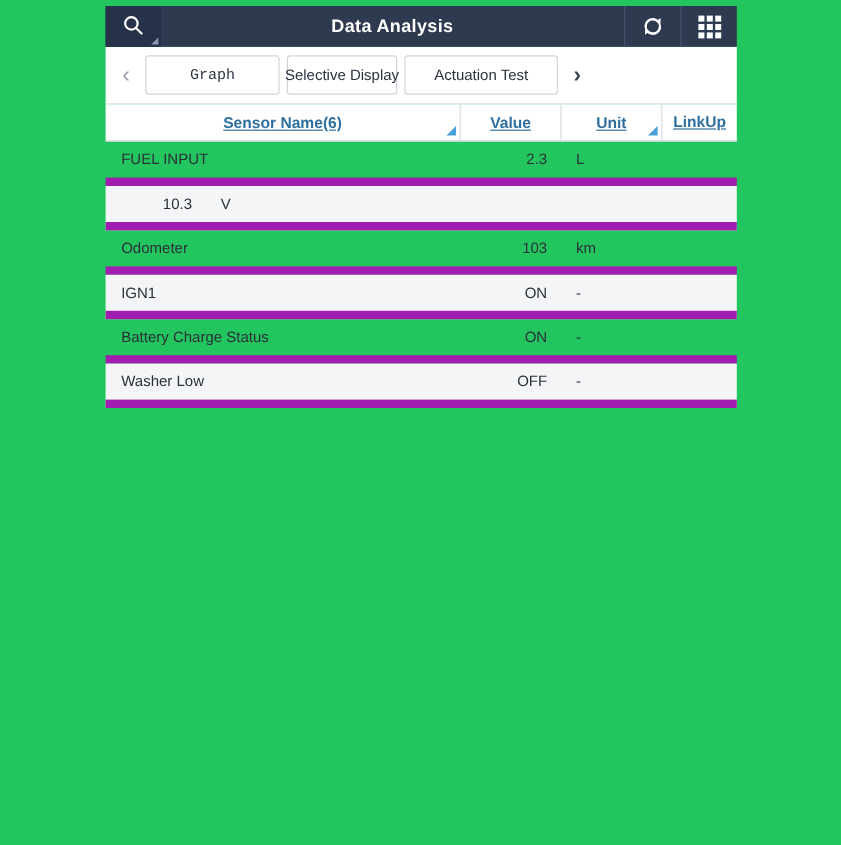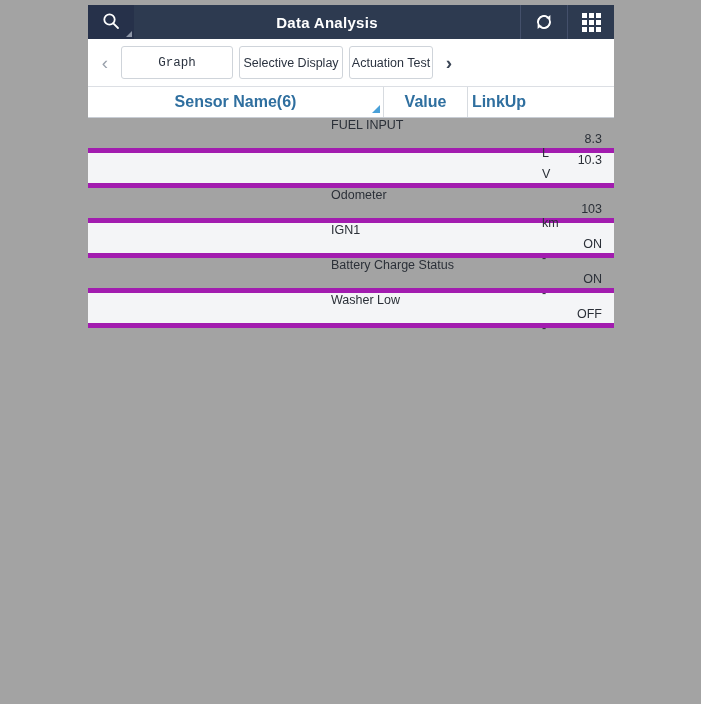--- a/index.html
+++ b/index.html
@@ -7,21 +7,21 @@
     padding: 0;
     background: #ffffff;
     width: 701px;
     height: 704px;
     font-family: "Liberation Sans", sans-serif;
   }
   #app {
     position: relative;
     width: 701px;
     height: 704px;
-    background: #a3a3a3;
+    background: #22c55e;
     overflow: hidden;
   }
   .screen {
     position: absolute;
     left: 88px;
     top: 5px;
     width: 526px;
     height: 690px;
   }
 
@@ -109,33 +109,34 @@
     display: flex;
     align-items: center;
     justify-content: center;
     margin: 0 3px;
     padding: 0 10px;
     box-sizing: border-box;
     white-space: nowrap;
   }
   .tbtn.w1 { width: 110px; }
   .tbtn.w2 { width: 112px; font-family: Liberation Mono, monospace; }
-  .tbtn.w3 { width: 104px; }
-  .tbtn.w4 { width: 84px; }
+  .tbtn.w3 { width: 92px; }
+  .tbtn.w4 { width: 128px; }
 
   
   .thead {
     height: 30px;
     background: #ffffff;
     border-bottom: 1px solid #c8cdd4;
     display: flex;
     align-items: flex-start;
     color: #2f6f9f;
-    font-size: 16px;
+    font-size: 13px;
     font-weight: bold;
+    text-decoration: underline;
   }
   .th {
     position: relative;
     height: 100%;
     display: flex;
     align-items: center;
     justify-content: center;
     box-sizing: border-box;
   }
   .th.sensor { width: 296px; border-right: 1px solid #d7dbe0; }
@@ -148,25 +149,24 @@
     bottom: 4px;
     width: 0;
     height: 0;
     border-left: 8px solid transparent;
     border-bottom: 8px solid #49a0d8;
   }
 
   .row {
     height: 30px;
     display: flex;
-    align-items: flex-end;
+    align-items: center;
     font-size: 12.5px;
     color: #2b3038;
-    border-bottom: 5px solid #a21caf;
-    flex-direction: column;
+    border-bottom: 7px solid #a21caf;
   }
   .row.alt { background: #f4f5f7; }
   .cell-name {
     width: 296px;
     padding-left: 13px;
     box-sizing: border-box;
   }
   .cell-value {
     width: 84px;
     padding-right: 12px;
@@ -232,29 +232,33 @@
     </div>
 
     <div class="thead">
       <div class="th sensor">
         <span>Sensor Name(6)</span>
         <span class="sort-tri"></span>
       </div>
       <div class="th value">
         <span>Value</span>
       </div>
+      <div class="th unit">
+        <span>Unit</span>
+        <span class="sort-tri"></span>
+      </div>
       <div class="th link">
         <span>Link</span>
         <span>Up</span>
       </div>
     </div>
 
     <div class="row">
       <div class="cell-name">FUEL INPUT</div>
-      <div class="cell-value">8.3</div>
+      <div class="cell-value">2.3</div>
       <div class="cell-unit">L</div>
       <div class="cell-link"></div>
     </div>
     <div class="row alt">
       <div class="cell-value">10.3</div>
       <div class="cell-unit">V</div>
       <div class="cell-link"></div>
     </div>
     <div class="row">
       <div class="cell-name">Odometer</div>

